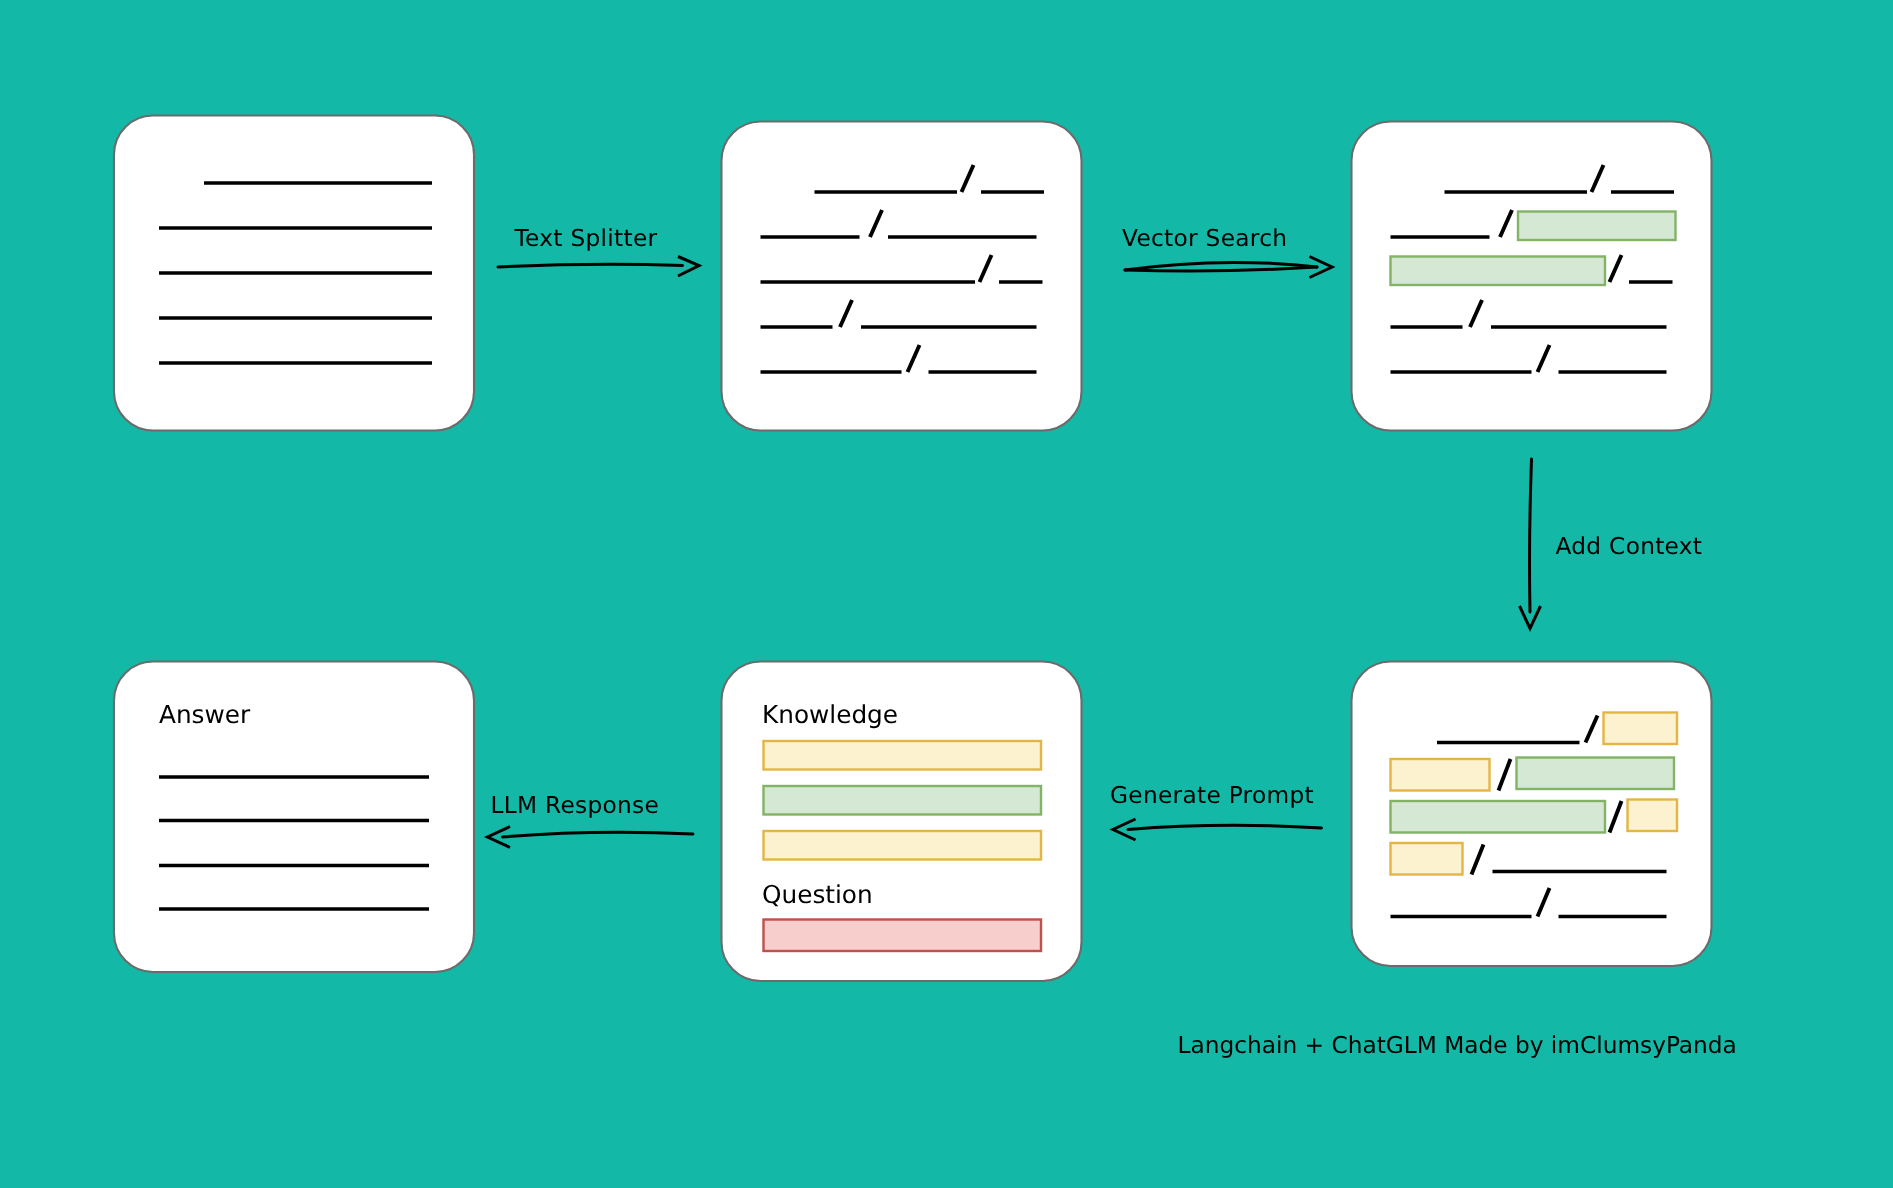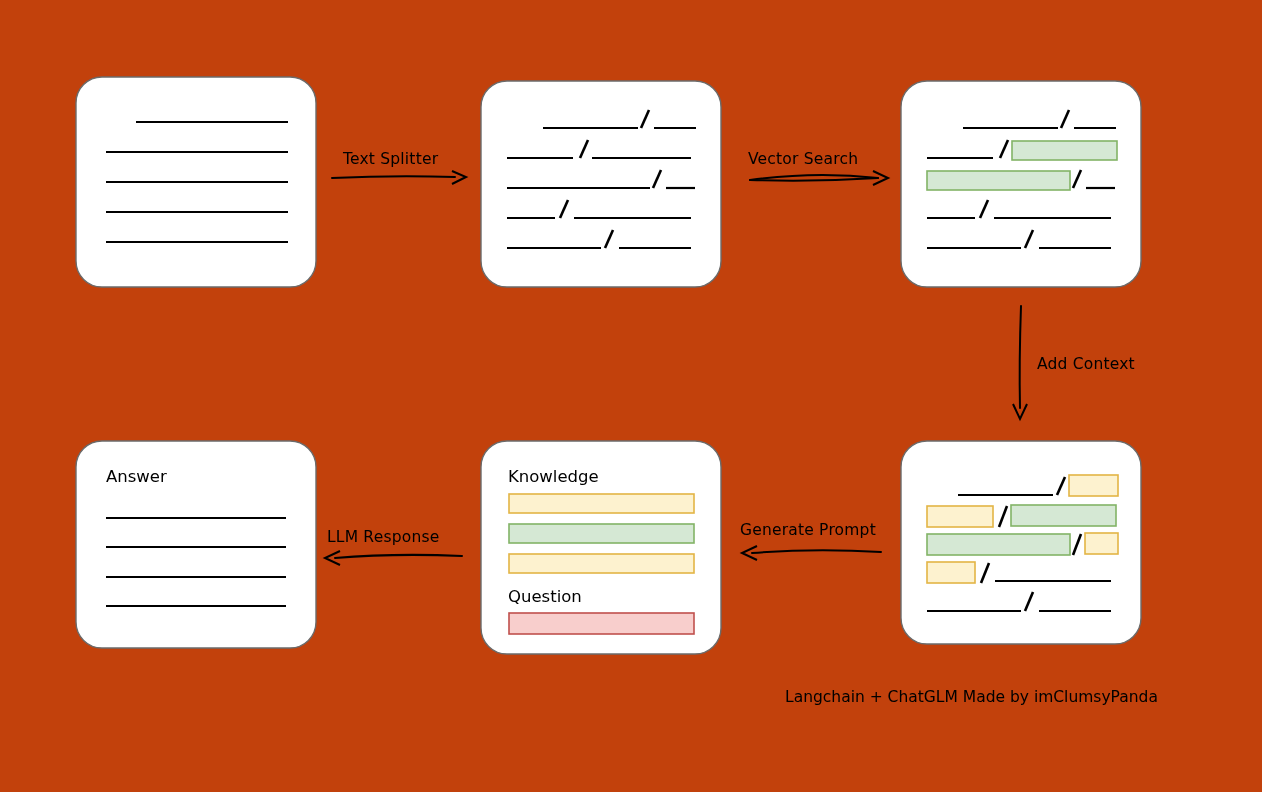--- a/index.html
+++ b/index.html
@@ -10,21 +10,21 @@
   body {
     width: 1262px;
     height: 792px;
     overflow: hidden;
     font-family: "DejaVu Sans", sans-serif;
   }
   #canvas {
     position: relative;
     width: 1262px;
     height: 792px;
-    background: #c2410c;
+    background: #14b8a6;
   }
   svg#diagram {
     position: absolute;
     left: 0;
     top: 0;
     width: 1262px;
     height: 792px;
   }
   .card-shape {
     fill: #ffffff;

